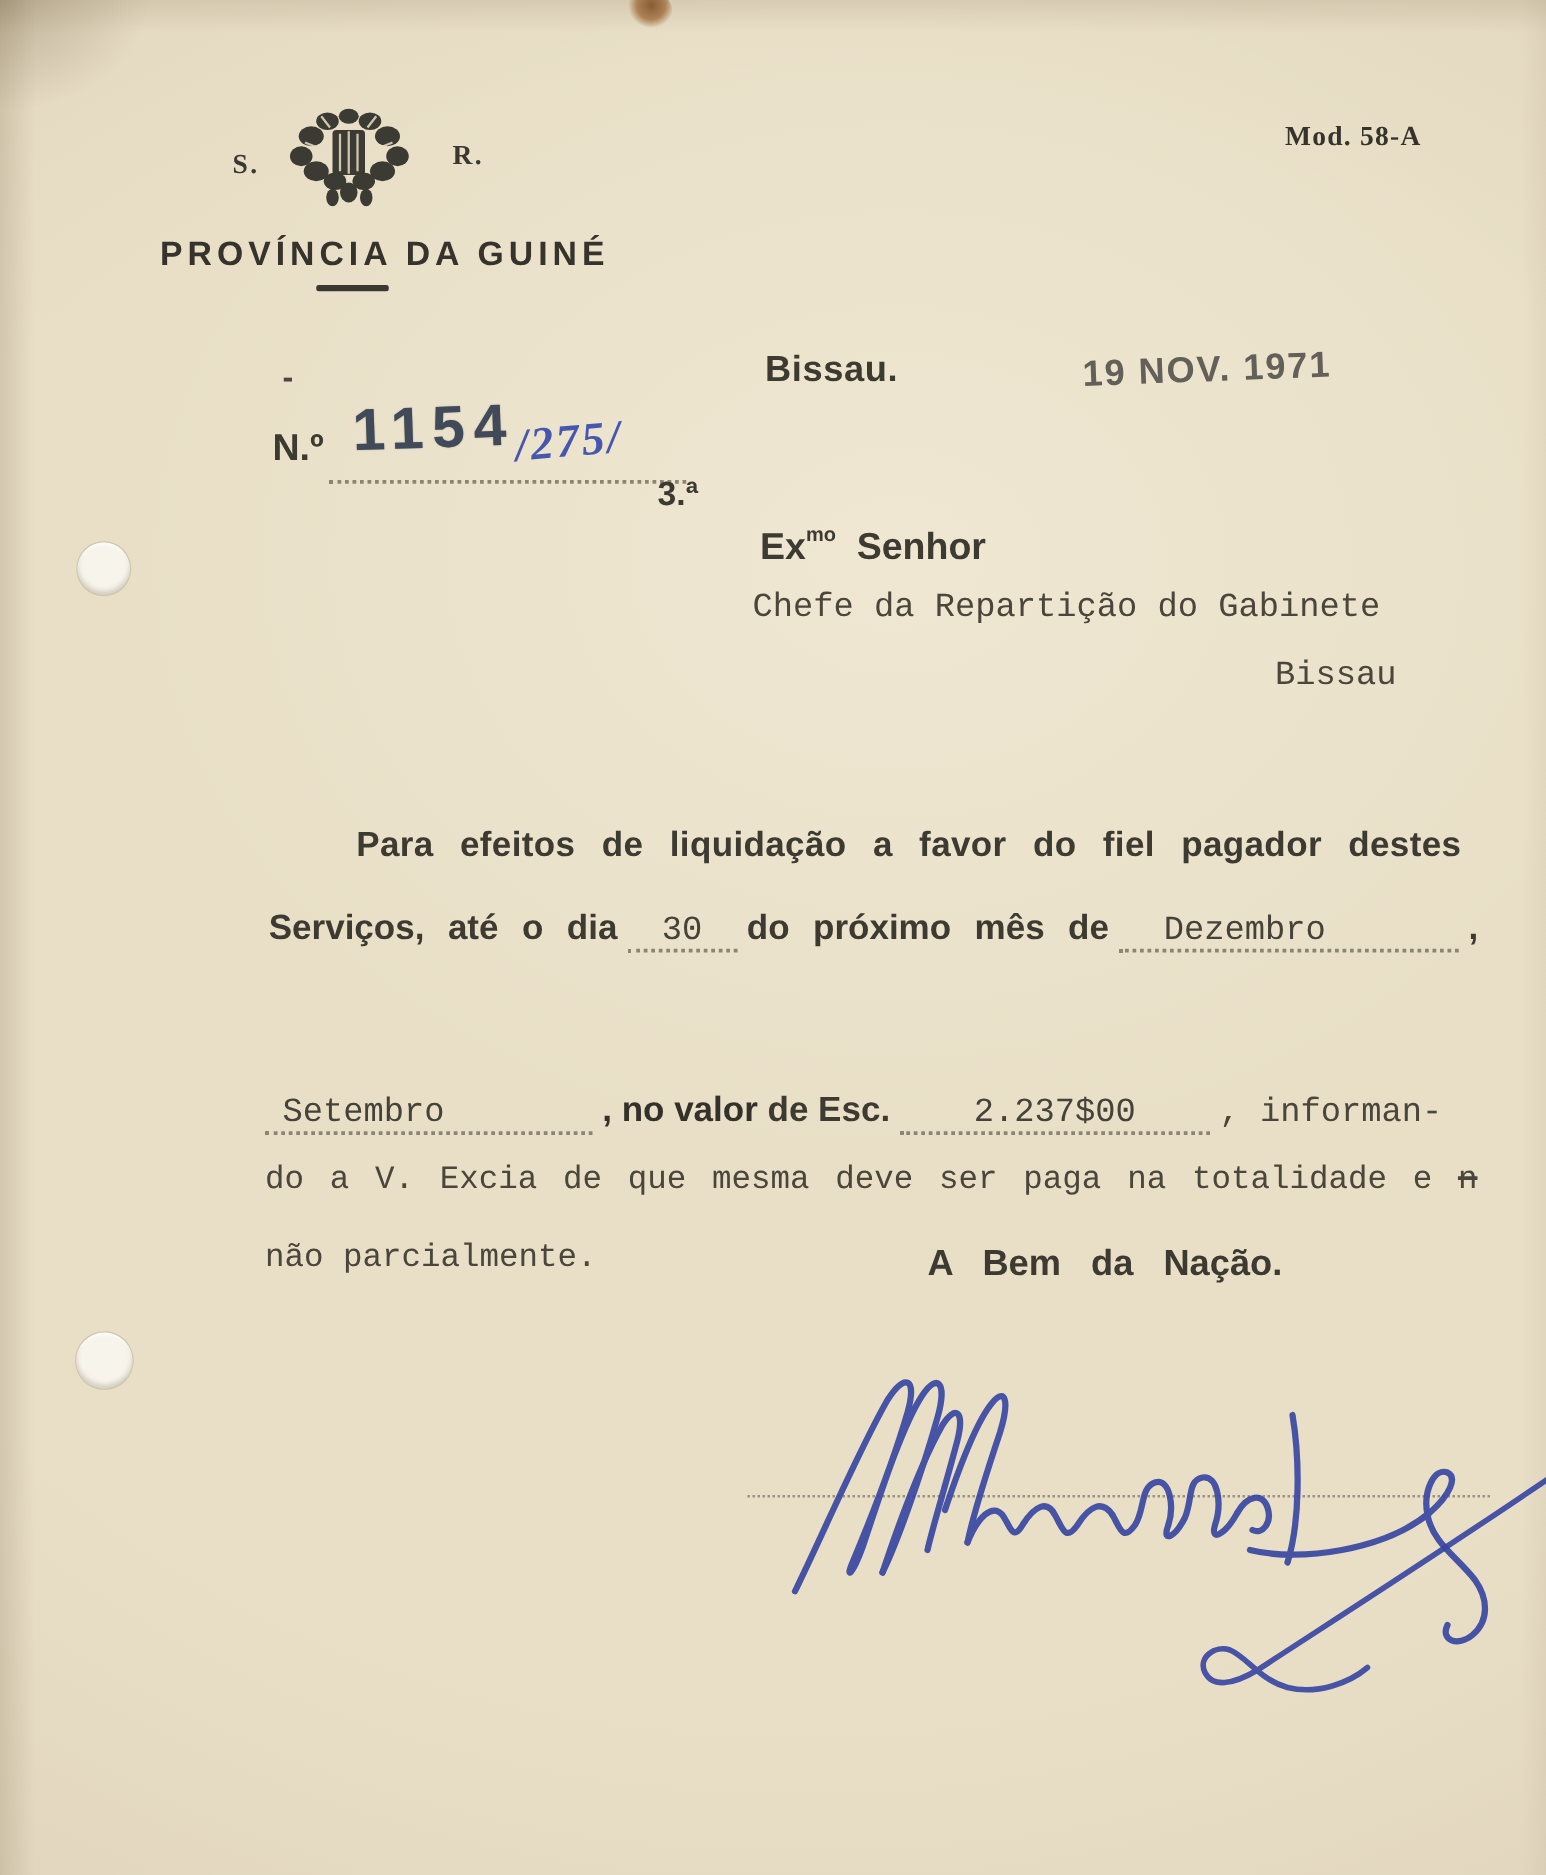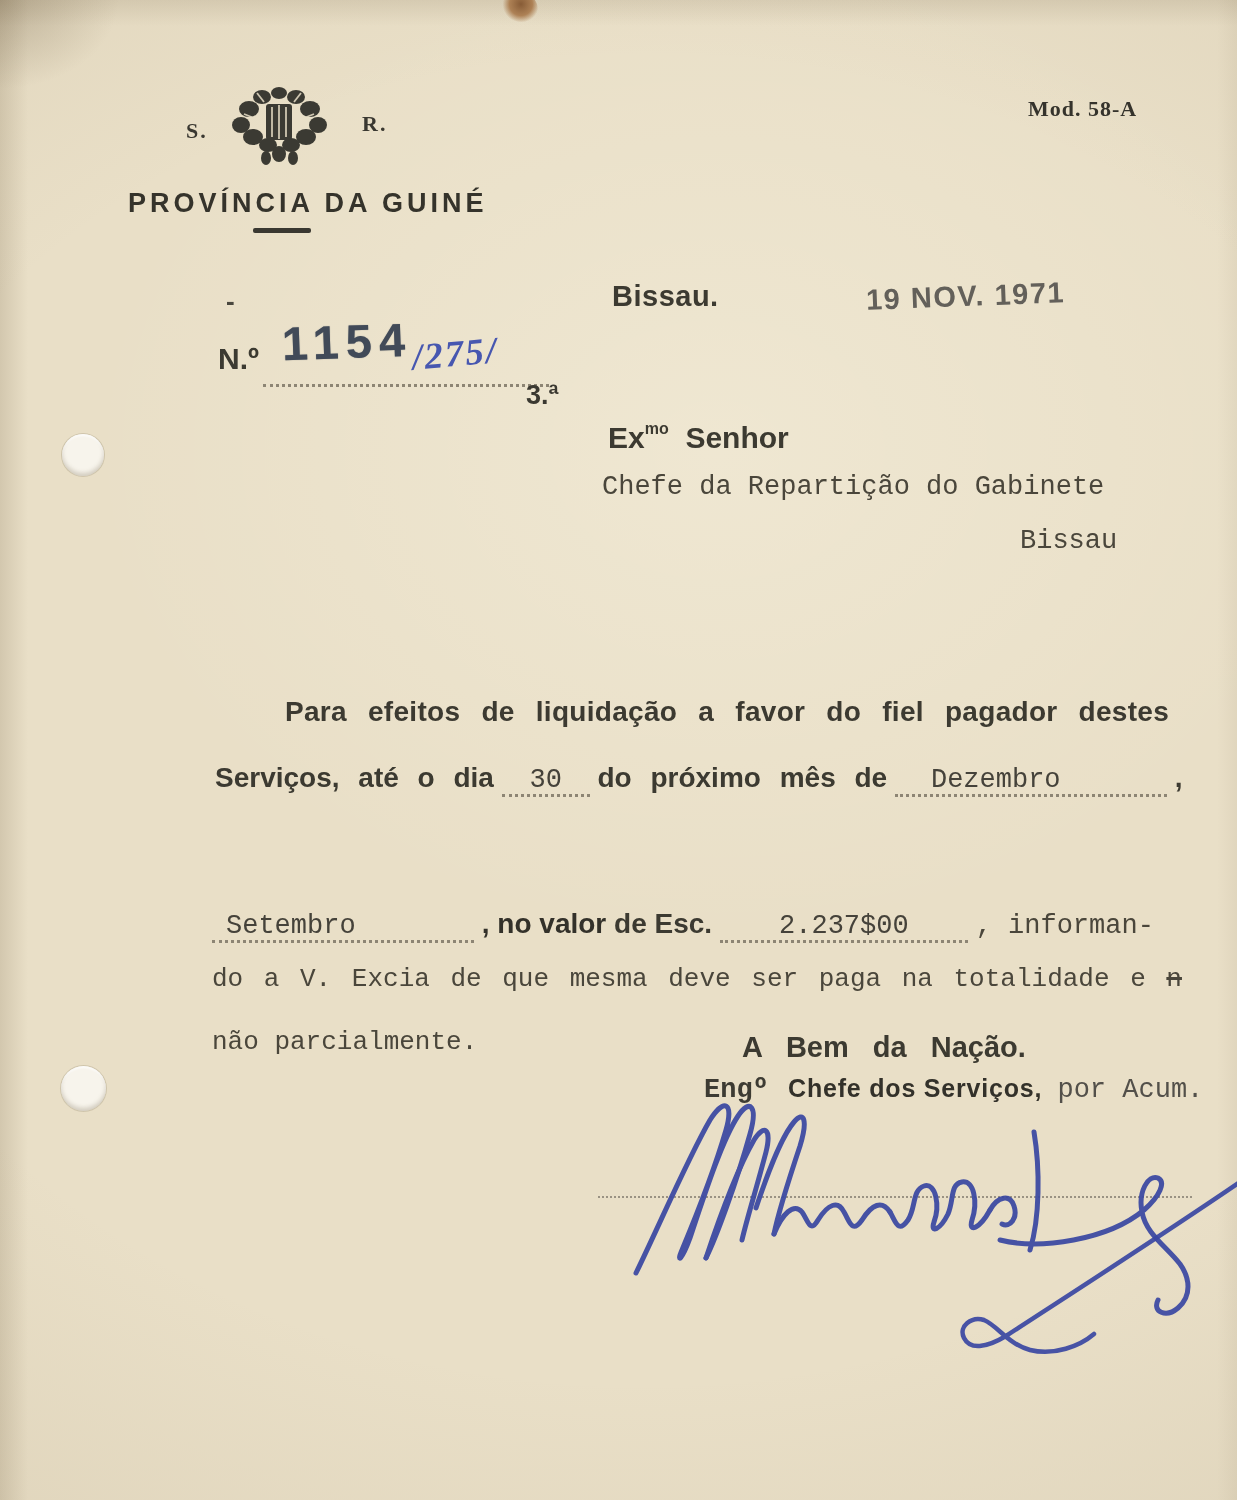--- a/index.html
+++ b/index.html
@@ -40,21 +40,21 @@
   .ref-dots{left:263px;top:352px;width:286px;height:32px;border-bottom:3px dotted #8d8574;}
   .ref-stamp{left:282px;top:314px;font-size:47px;font-weight:800;letter-spacing:7px;color:#414a58;transform:rotate(-2deg);text-shadow:0 0 1px rgba(65,74,88,.6);}
   .ref-hand{left:412px;top:332px;font-family:"Liberation Serif",serif;font-style:italic;font-weight:700;font-size:37px;letter-spacing:2px;color:#4757b0;transform:rotate(-5deg);}
   .ref-suffix{left:526px;top:344px;font-size:27px;font-weight:600;color:#3b3931;margin-top:36px;}
   
   .salutation{left:608px;top:420px;font-size:30px;font-weight:600;}
   .salutation .sup{font-size:16px;vertical-align:14px;}
   .addr-title{left:602px;top:472px;font-size:27px;}
   .addr-city{left:1020px;top:526px;font-size:27px;}
   
-  .bl{white-space:nowrap;margin-top:36px;}
+  .bl{white-space:nowrap;}
   .l1{left:285px;top:660px;font-size:28px;word-spacing:13px;letter-spacing:.3px;}
   .l2{left:215px;top:726px;font-size:28px;}
   .l2 .printed{word-spacing:11px;}
   .l3{left:218px;top:802px;font-size:28px;word-spacing:13px;}
   .l4{left:212px;top:872px;font-size:28px;}
   .l5{left:212px;top:928px;font-size:26px;word-spacing:5px;}
   .l6{left:212px;top:991px;font-size:26px;}
   .closing{left:742px;top:995px;font-size:29px;font-weight:600;word-spacing:16px;}
   .blank{display:inline-block;border-bottom:3px dotted #8d8574;vertical-align:baseline;line-height:1;}
   .blank .typed{font-size:27px;color:#45423a;}
@@ -161,25 +161,20 @@
   </div>
 
   <div class="abs bl l5 typed">
     <span>do a V. Excia de que mesma deve ser paga na totalidade e</span>
     <span class="struck">n</span>
   </div>
 
   <div class="abs bl l6 typed">não parcialmente.</div>
   <div class="abs bl closing printed">A Bem da Nação.</div>
 
-  <div class="abs signoff">
-    <span class="t1">Engº</span>
-    <span class="t2">Chefe dos Serviços,</span>
-    <span class="t3 stampgray">por Acum.</span>
-  </div>
 
   <div class="abs sig-dots"></div>
 
   <div class="abs sig-svg">
     <svg width="660" height="330" viewBox="0 0 660 330">
       <g fill="none" stroke="#3947a2" stroke-width="5" stroke-linecap="round" stroke-linejoin="round" opacity=".92">
         <path d="M 48,185 C 70,140 100,70 122,32 C 136,10 146,14 138,42 C 124,90 104,138 94,162 C 88,176 94,172 102,150 C 116,108 134,52 150,28 C 162,10 170,18 162,46 C 148,96 128,150 118,170"></path>
         <path d="M 118,170 C 132,128 150,80 166,52 C 176,36 184,40 178,64 C 168,102 158,134 154,152"></path>
         <path d="M 168,120 C 180,84 194,48 206,34 C 216,22 220,32 212,58 C 200,94 190,126 186,146"></path>
         <path d="M 186,146 C 194,126 206,114 214,124 C 220,132 222,146 230,132 C 240,116 250,112 256,124 C 262,134 264,146 274,132 C 284,116 294,112 302,124"></path>

